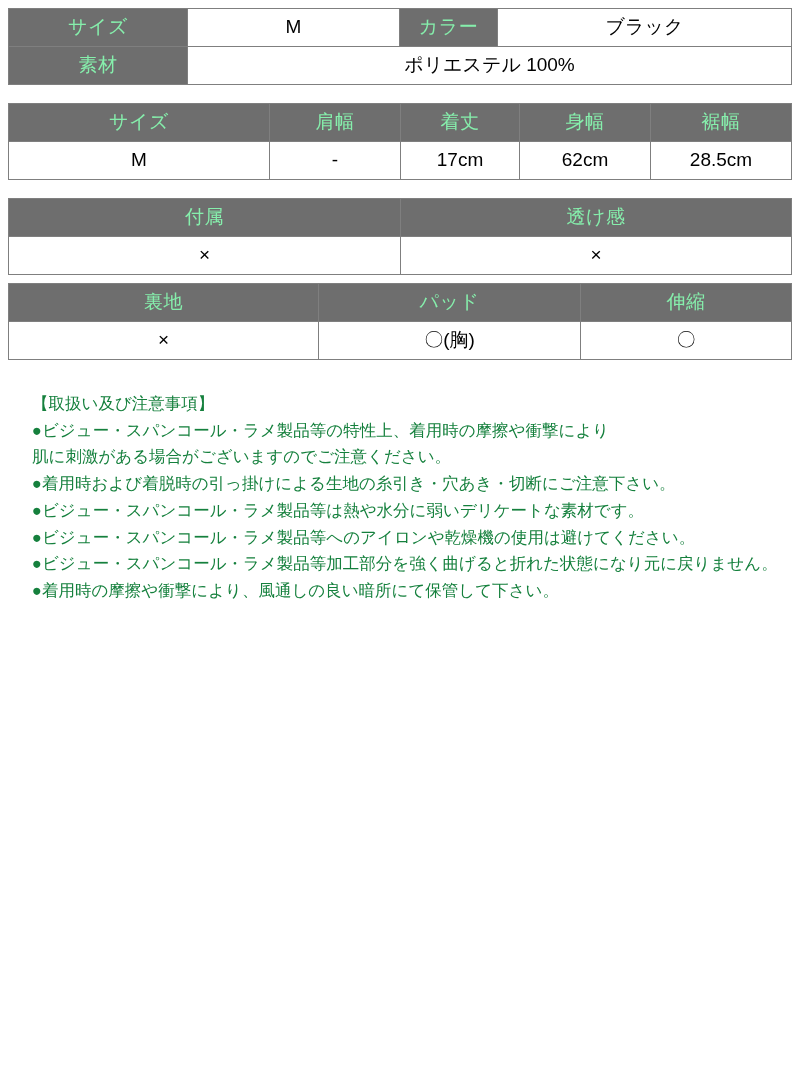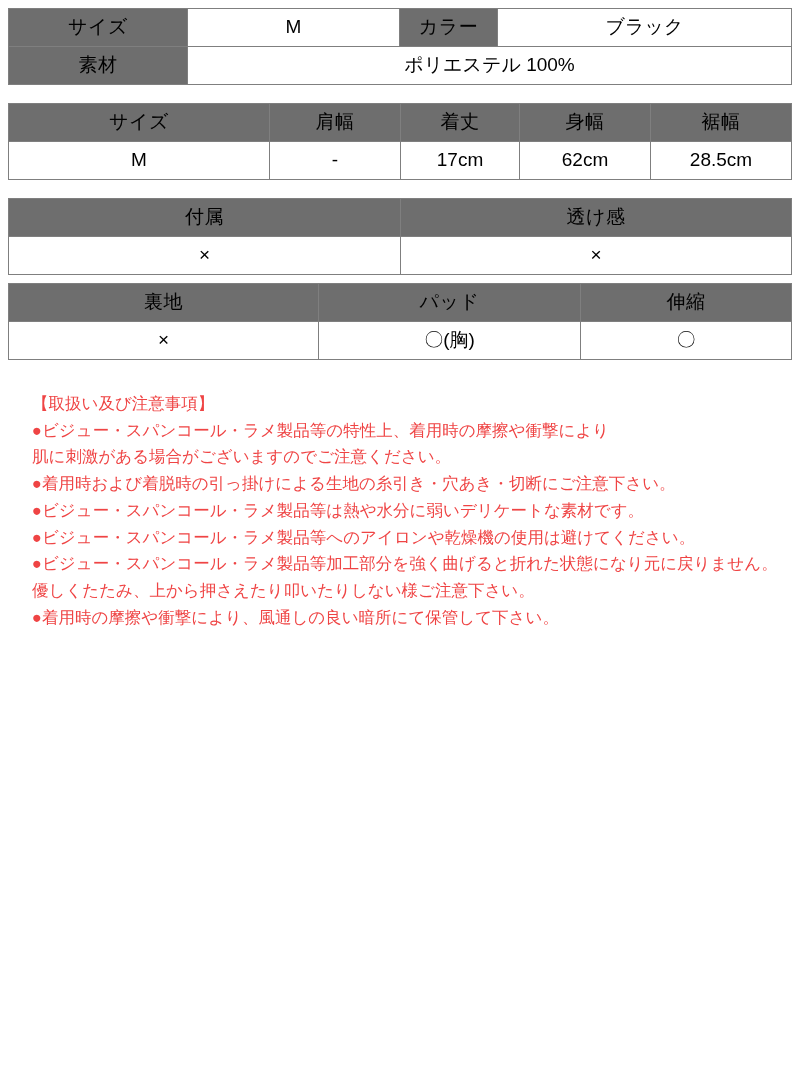--- a/index.html
+++ b/index.html
@@ -34,37 +34,37 @@
     text-align: center;
     vertical-align: middle;
     font-size: 19px;
     font-weight: normal;
     padding: 2px 4px;
     box-sizing: border-box;
     line-height: 1.2;
   }
   .hdr {
     background: #6e6e6e;
-    color: #000000;
+    color: #86efac;
     font-weight: bold;
     letter-spacing: 0.5px;
   }
   .val {
     background: #ffffff;
     color: #000000;
   }
   .gap-18 { height: 18px; }
   .gap-8 { height: 8px; }
 
   .notes {
     margin-top: 30px;
     padding-left: 24px;
     font-size: 16.5px;
     line-height: 1.62;
-    color: #ef4444;
+    color: #15803d;
   }
   .notes .line {
     white-space: pre;
   }
 </style>
 </head>
 <body>
 
 <div class="page">
 
@@ -137,17 +137,16 @@
   </table>
 
   <div class="notes">
     <div class="line">【取扱い及び注意事項】</div>
     <div class="line">●ビジュー・スパンコール・ラメ製品等の特性上、着用時の摩擦や衝撃により</div>
     <div class="line">肌に刺激がある場合がございますのでご注意ください。</div>
     <div class="line">●着用時および着脱時の引っ掛けによる生地の糸引き・穴あき・切断にご注意下さい。</div>
     <div class="line">●ビジュー・スパンコール・ラメ製品等は熱や水分に弱いデリケートな素材です。</div>
     <div class="line">●ビジュー・スパンコール・ラメ製品等へのアイロンや乾燥機の使用は避けてください。</div>
     <div class="line">●ビジュー・スパンコール・ラメ製品等加工部分を強く曲げると折れた状態になり元に戻りません。</div>
-    <div class="line">優しくたたみ、上から押さえたり叩いたりしない様ご注意下さい。</div>
     <div class="line">●着用時の摩擦や衝撃により、風通しの良い暗所にて保管して下さい。</div>
   </div>
 
 </div>
 
 </body></html>

